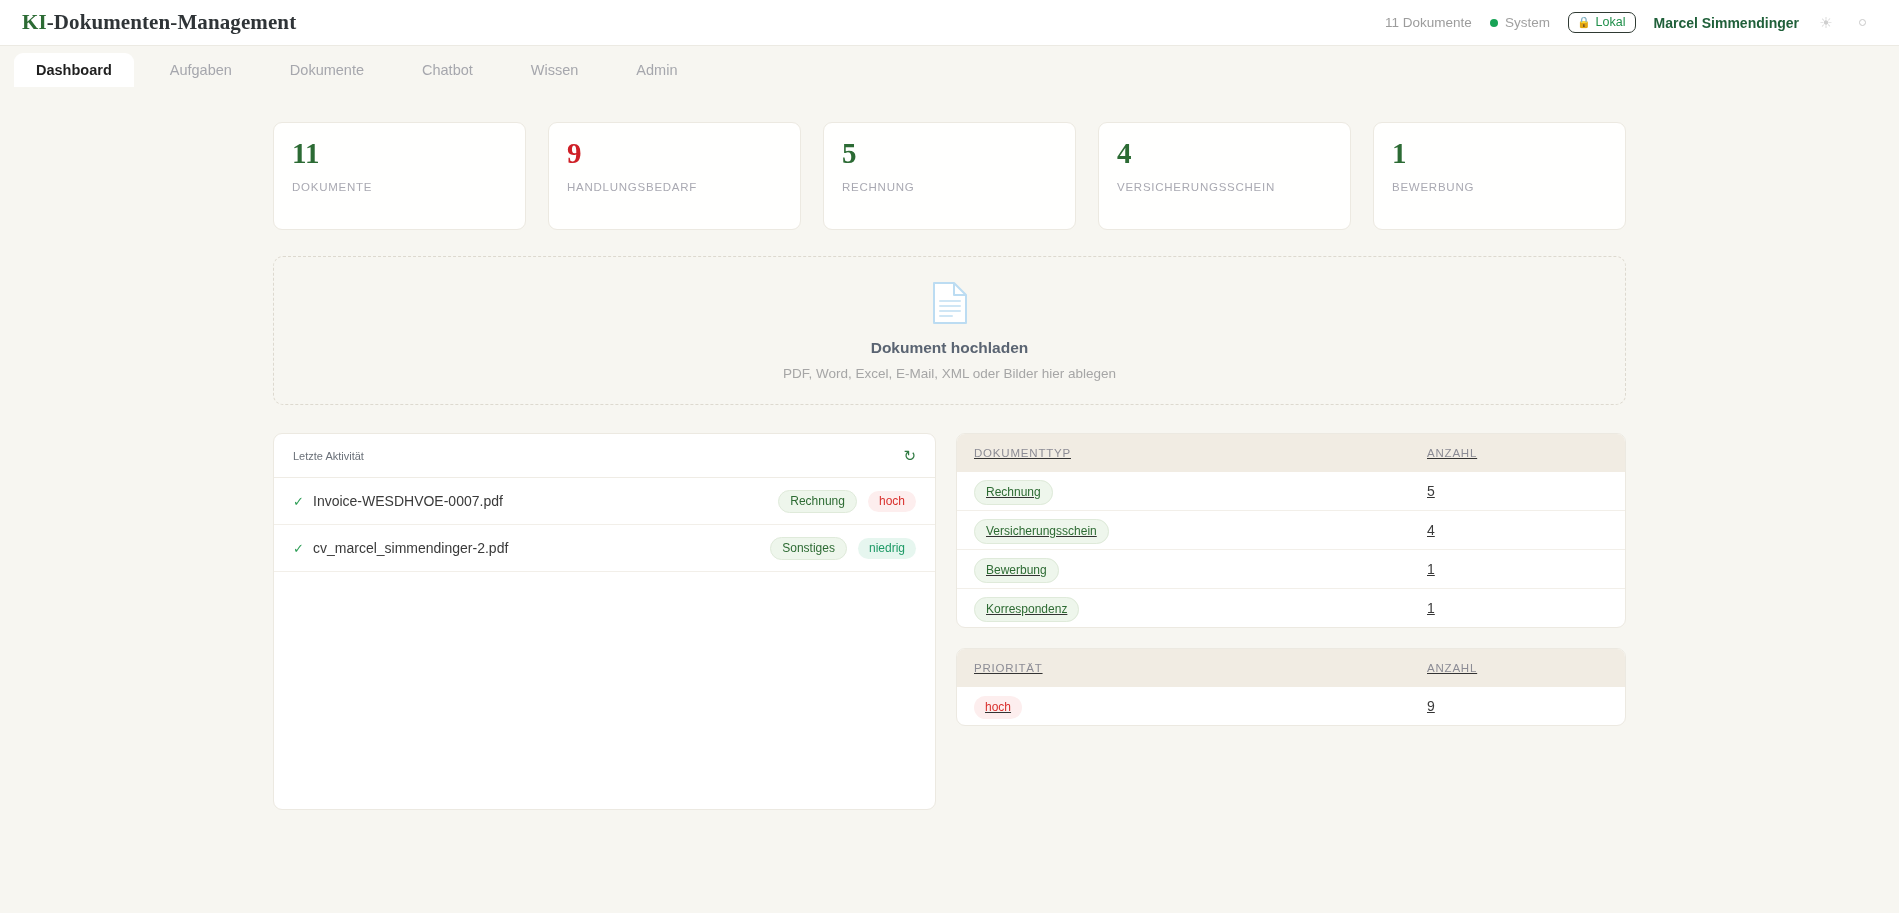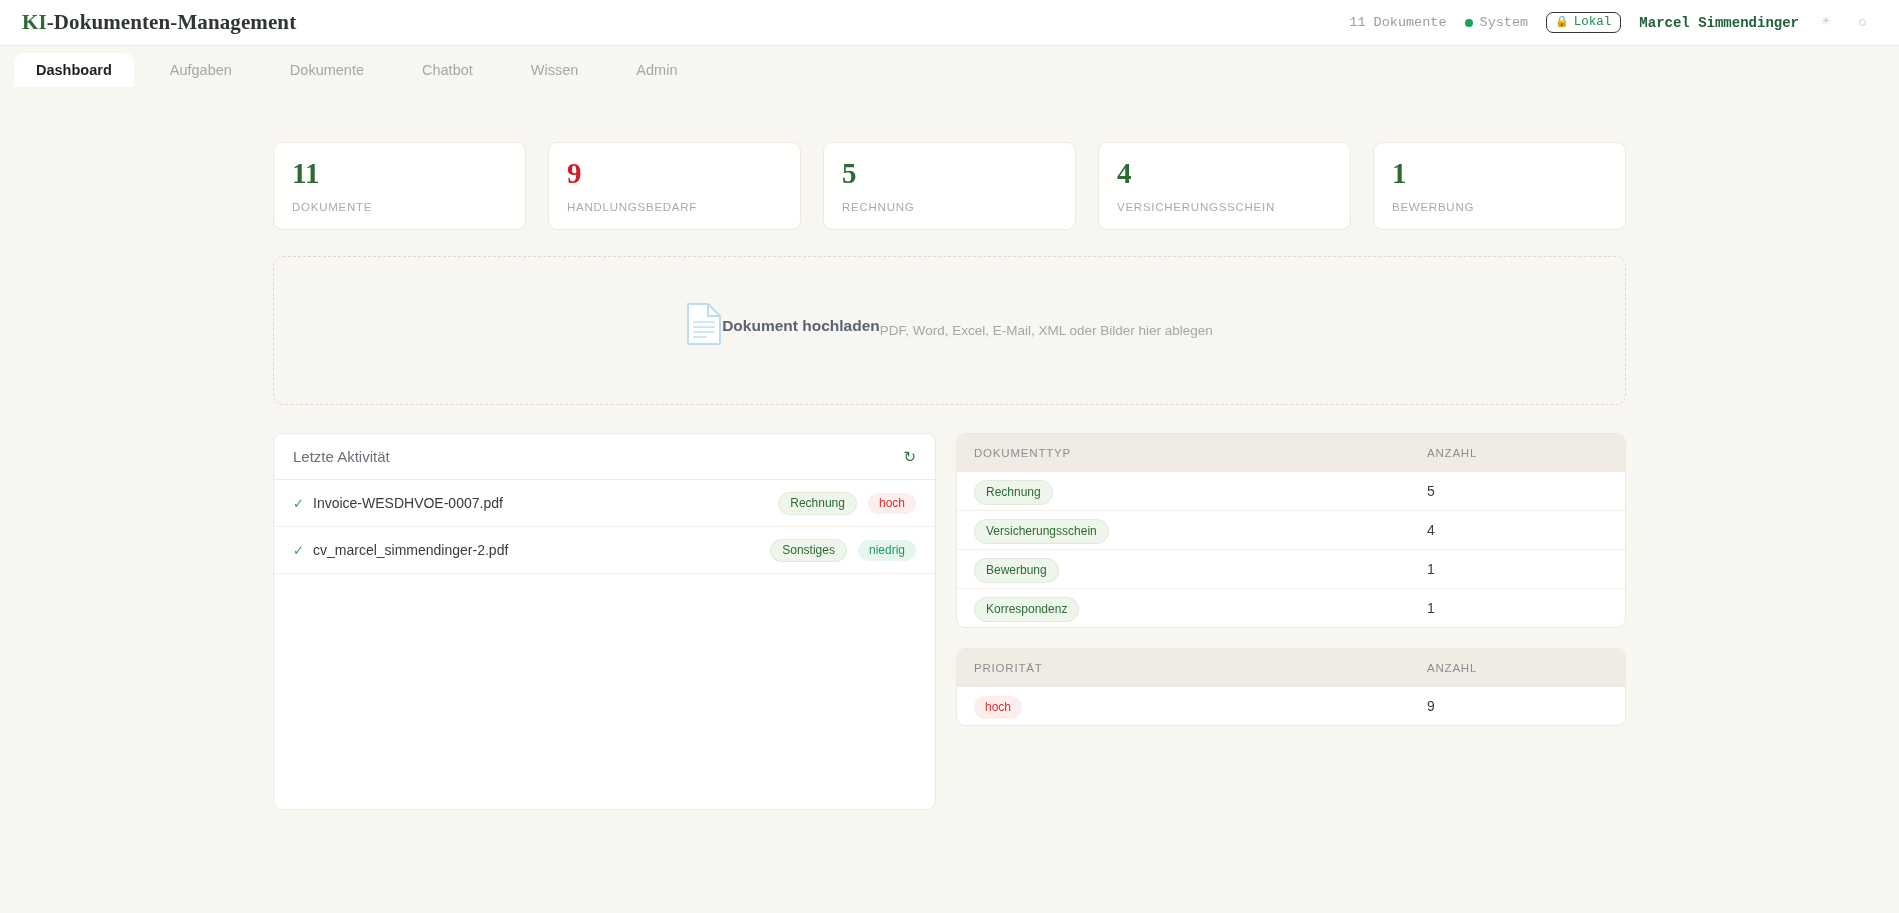--- a/index.html
+++ b/index.html
@@ -36,21 +36,20 @@
     color: #2f3437;
     white-space: nowrap;
   }
   .brand .ki { color: #2c6b34; }
 
   .topbar-right {
     margin-left: auto;
     display: flex;
     align-items: center;
     gap: 18px;
-    font-family: Liberation Mono, monospace;
   }
 
   .doc-count {
     font-size: 13.5px;
     color: #9c9c9c;
     white-space: nowrap;
   }
 
   .system-status {
     display: flex;
@@ -137,23 +136,22 @@
   .stats {
     display: grid;
     grid-template-columns: repeat(5, 1fr);
     gap: 22px;
     margin-top: 18px;
   }
   .stat-card {
     background: #fffffe;
     border: 1px solid #ece9e1;
     border-radius: 9px;
-    height: 88px;
+    height: 108px;
     padding: 16px 18px 0 18px;
-    margin-top: 20px;
   }
   .stat-value {
     font-family: "Liberation Serif", serif;
     font-size: 29px;
     font-weight: 700;
     line-height: 1;
     color: #2c6b34;
   }
   .stat-value.danger { color: #cf2027; }
   .stat-label {
@@ -166,21 +164,21 @@
   }
 
   
   .dropzone {
     margin-top: 26px;
     height: 149px;
     border: 1.5px dashed #ddd9cf;
     border-radius: 10px;
     background: transparent;
     display: flex;
-    flex-direction: row;
+    flex-direction: column;
     align-items: center;
     justify-content: center;
     cursor: pointer;
   }
   .dz-icon { margin-bottom: 10px; }
   .dz-title {
     font-size: 15.5px;
     font-weight: 700;
     color: #5a6472;
     margin-bottom: 9px;
@@ -207,21 +205,21 @@
 
   .activity-panel { height: 377px; display: flex; flex-direction: column; }
 
   .panel-head {
     display: flex;
     align-items: center;
     padding: 14px 19px;
     border-bottom: 1px solid #efece5;
   }
   .panel-title {
-    font-size: 15px;
+    font-size: 11px;
     color: #6a7078;
   }
   .refresh-btn {
     margin-left: auto;
     font-size: 15px;
     color: #2f7a42;
     cursor: pointer;
     line-height: 1;
   }
 
@@ -271,21 +269,21 @@
     color: #1d9a66;
   }
   .pill-orange {
     background: #fdf4dd;
     color: #e0921a;
   }
 
   
   .right-col { display: flex; flex-direction: column; gap: 20px; }
 
-  .tbl { width: 100%; border-collapse: collapse; }
+  .tbl { width: 100%; border-collapse: collapse; text-decoration: underline; }
   .tbl thead th {
     background: #f1ece3;
     font-size: 11.5px;
     font-weight: 400;
     letter-spacing: 0.8px;
     color: #8c8c95;
     text-transform: uppercase;
     text-align: left;
     padding: 13px 17px;
   }

